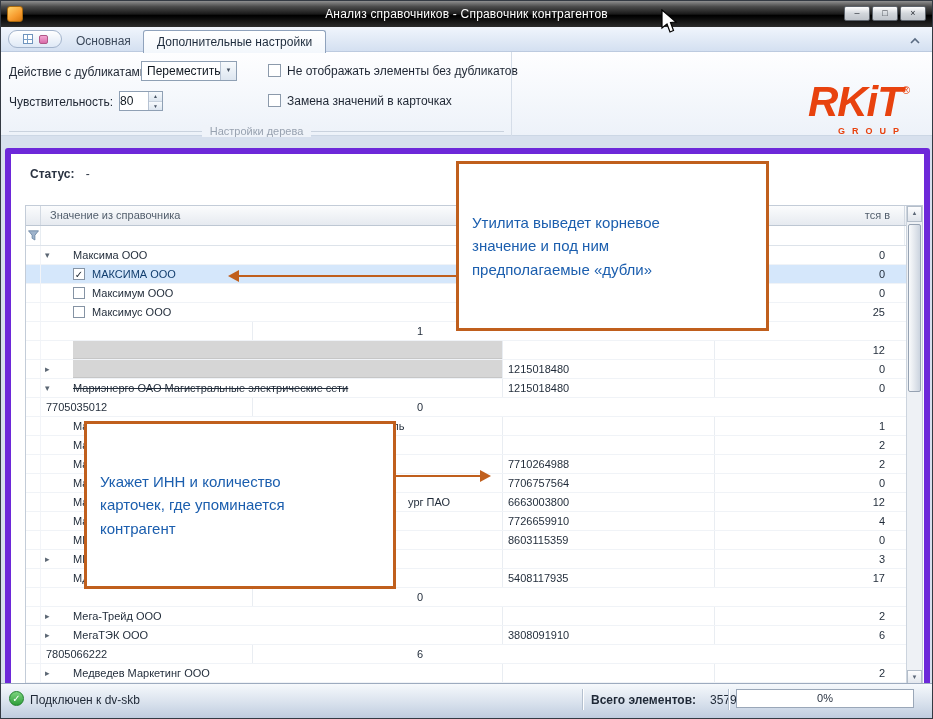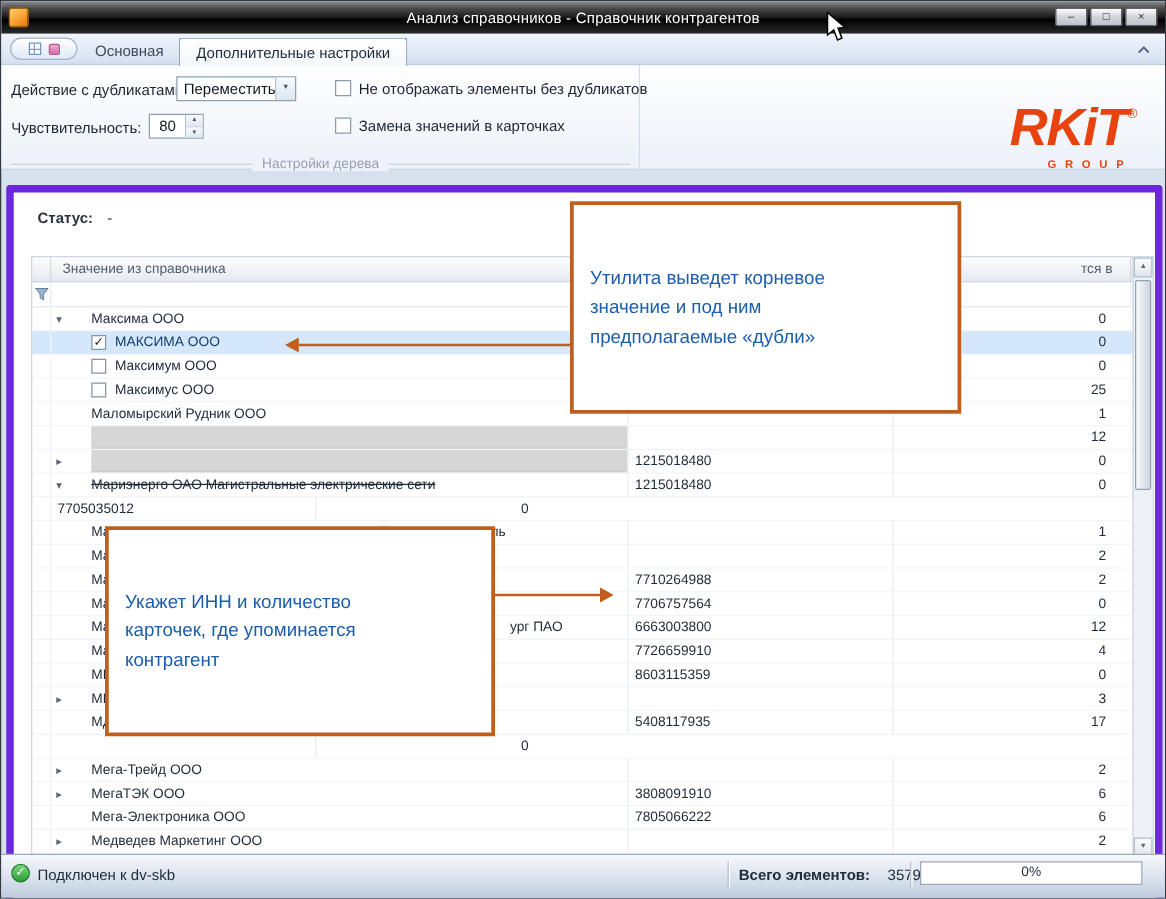--- a/index.html
+++ b/index.html
@@ -33,21 +33,21 @@
 
   
   .settings{position:absolute;left:0;top:51px;width:100%;height:84px;background:linear-gradient(#fefeff,#edf2f9);border-bottom:1px solid #ccd7e5}
   .sgroup{position:absolute;left:0;top:0;width:511px;height:84px;border-right:1px solid #d5dde8}
   .lbl{position:absolute;font-size:12px;color:#1e2633;white-space:nowrap}
   .lbl1{left:8px;top:13px}.lbl2{left:8px;top:43px}
   .dropdown{position:absolute;left:140px;top:9px;width:96px;height:20px;background:#fff;border:1px solid #8fa0b4;display:flex}
   .dd-val{flex:1;font-size:12px;line-height:18px;padding-left:5px;color:#101820;white-space:nowrap;overflow:hidden}
   .dd-btn{width:16px;border-left:1px solid #b6c2d2;background:linear-gradient(#f7fafd,#dde6f0);font-size:6px;line-height:17px;text-align:center;color:#47536400;color:#475364}
   .spinner{position:absolute;left:118px;top:39px;width:44px;height:20px;background:#fff;border:1px solid #8fa0b4;display:flex}
-  .sp-val{flex:1;text-align:center;font-size:12px;line-height:18px;color:#101820}
+  .sp-val{flex:1;font-size:12px;line-height:18px;color:#101820}
   .sp-btns{width:14px;border-left:1px solid #b6c2d2;display:flex;flex-direction:column}
   .sp-b{flex:1;font-size:5px;line-height:8px;text-align:center;color:#475364;background:linear-gradient(#f7fafd,#dde6f0)}
   .sp-b.up{border-bottom:1px solid #c6d0dd}
   .chk{position:absolute;display:flex;align-items:flex-start;gap:6px}
   .chk1{left:267px;top:12px}.chk2{left:267px;top:42px}
   .chk .box{width:13px;height:13px;background:#fff;border:1px solid #8c9aab}
   .chk .t{font-size:12px;color:#1e2633;white-space:nowrap}
   .gcap-line{position:absolute;left:8px;width:495px;top:79px;border-top:1px solid #c9d2de}
   .gcap{position:absolute;left:0;top:73px;width:511px;text-align:center;font-size:11px;color:#98a2b0}
   .gcap span{background:#eff3f9;padding:0 8px}
@@ -239,23 +239,20 @@
             <div class="c c0"></div>
             <div class="c c1">
               <span class="cbx"></span>
               <span class="nm child">Максимус ООО</span>
             </div>
             <div class="c c2"></div>
             <div class="c c3">25</div>
           </div>
           <div class="trow">
             <div class="c c0"></div>
-            <div class="c c1">
-              <span class="nm">Маломырский Рудник ООО</span>
-            </div>
             <div class="c c2"></div>
             <div class="c c3">1</div>
           </div>
           <div class="trow gray">
             <div class="c c0"></div>
             <div class="c c1">
               <span class="grayfill"></span>
               <span class="nm"></span>
             </div>
             <div class="c c2"></div>
@@ -377,23 +374,20 @@
             <div class="c c0"></div>
             <div class="c c1">
               <span class="exp">▸</span>
               <span class="nm">МегаТЭК ООО</span>
             </div>
             <div class="c c2">3808091910</div>
             <div class="c c3">6</div>
           </div>
           <div class="trow">
             <div class="c c0"></div>
-            <div class="c c1">
-              <span class="nm">Мега-Электроника ООО</span>
-            </div>
             <div class="c c2">7805066222</div>
             <div class="c c3">6</div>
           </div>
           <div class="trow">
             <div class="c c0"></div>
             <div class="c c1">
               <span class="exp">▸</span>
               <span class="nm">Медведев Маркетинг ООО</span>
             </div>
             <div class="c c2"></div>

